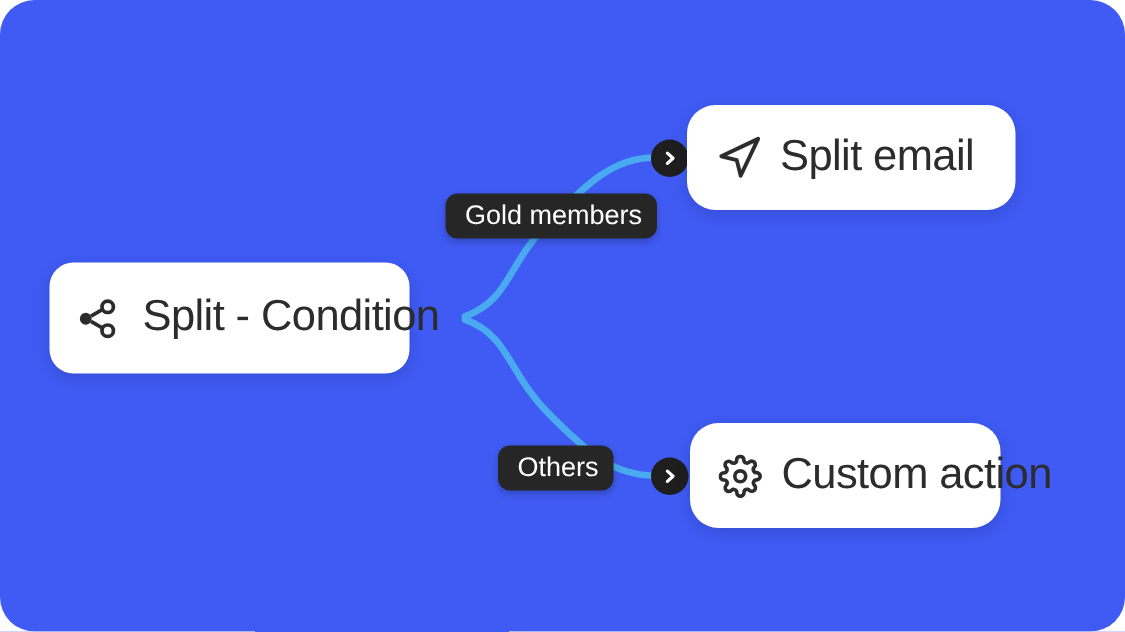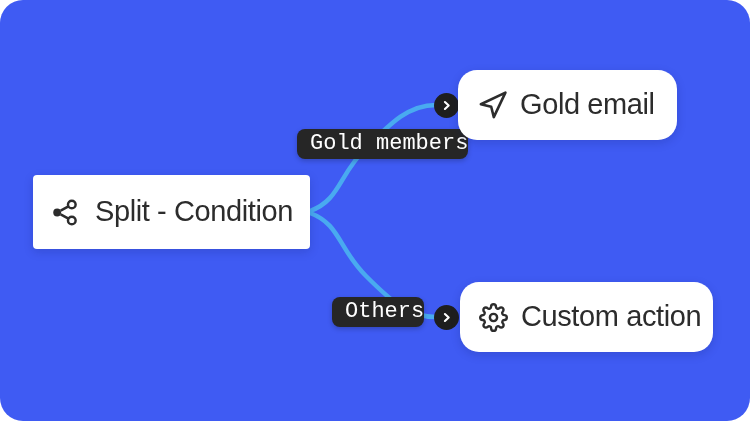--- a/index.html
+++ b/index.html
@@ -45,50 +45,49 @@
   }
   .node .label {
     font-size: 29px;
     letter-spacing: -0.4px;
     white-space: nowrap;
     line-height: 1;
     padding-bottom: 2px;
   }
   .node-split {
     left: 33px; top: 175px;
-    width: 277px; height: 74px;
-    border-radius: 4px;
+    width: 240px; height: 74px;
+    border-radius: 16px;
     padding-left: 19px;
     gap: 16px;
   }
   .node-send {
     left: 458px; top: 70px;
     width: 219px; height: 70px;
     border-radius: 19px;
     padding-left: 19px;
     gap: 12px;
   }
   .node-custom {
     left: 460px; top: 282px;
-    width: 253px; height: 70px;
+    width: 207px; height: 70px;
     border-radius: 19px;
     padding-left: 19px;
     gap: 13px;
   }
   .edge-badge {
     position: absolute;
     background: var(--badge_bg, #262626);
     color: var(--badge_text, #ffffff);
-    font-size: 22px;
+    font-size: 18px;
     line-height: 21px;
-    padding: 4px 0 5px 13px;
+    padding: 4px 10px 5px 13px;
     border-radius: 8px;
     white-space: nowrap;
     box-shadow: 0 2px 5px rgba(0,0,0,0.22);
-    font-family: Liberation Mono, monospace;
   }
   .badge-gold { left: 297px; top: 129px; }
   .badge-others { left: 332px; top: 263px; margin-top: 34px; }
   .port {
     position: absolute;
     width: 25px; height: 25px;
     border-radius: 50%;
     background: var(--port_bg, #1e1e1e);
     display: flex;
     align-items: center;
@@ -131,21 +130,21 @@
       </svg>
     </span>
   </div>
 
   <div class="node node-send">
     <span class="icon">
       <svg width="31" height="31" viewBox="0 0 24 24">
         <polygon points="3 11 22 2 13 21 11 13 3 11" fill="none" stroke="currentColor" stroke-width="2" stroke-linecap="round" stroke-linejoin="round"></polygon>
       </svg>
     </span>
-    <span class="label">Gold email</span>
+    <span class="label">Split email</span>
   </div>
 
   <div class="port port-custom">
     <span style="display:flex">
       <svg width="15" height="15" viewBox="0 0 24 24">
         <polyline points="9.5 6.5 15.5 12 9.5 17.5" fill="none" stroke="currentColor" stroke-width="3.4" stroke-linecap="round" stroke-linejoin="round"></polyline>
       </svg>
     </span>
   </div>
 

